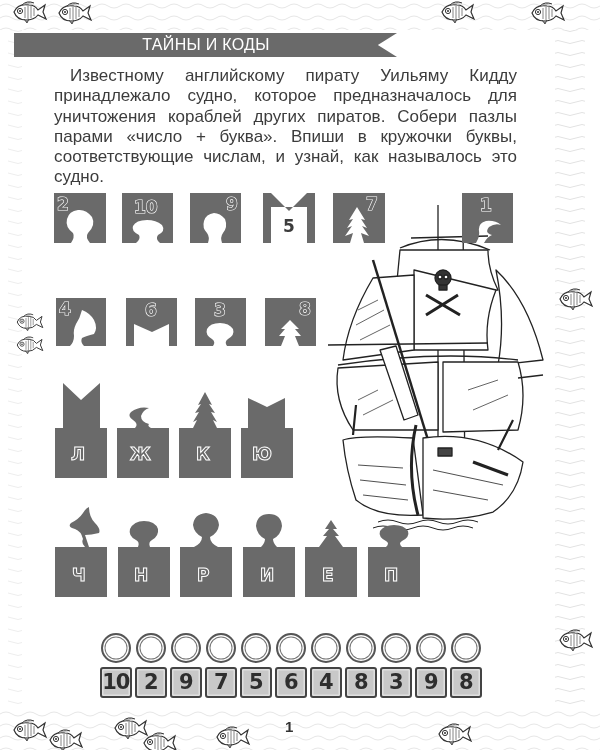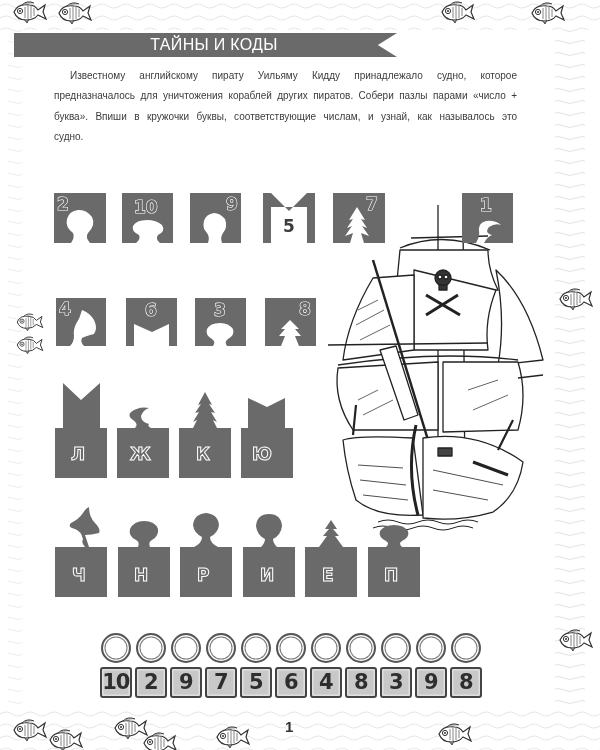--- a/index.html
+++ b/index.html
@@ -12,25 +12,25 @@
     .waves { position: absolute; left: 0; top: 0; width: 600px; height: 750px; z-index: 0; }
     .fish { position: absolute; z-index: 1; }
     .title-banner {
       position: absolute; left: 14px; top: 33px; width: 383px; height: 24px;
       background: #6a6a6a; z-index: 2;
       clip-path: polygon(0 0, 100% 0, 95% 50%, 100% 100%, 0 100%);
     }
     .title-text {
       position: absolute; left: 0; top: 0; width: 380px; text-align: center;
       line-height: 24px; font-size: 16px; color: #ffffff; letter-spacing: 0.3px;
-      font-weight: normal; padding-left: 10px;
+      font-weight: normal; padding-left: 2px;
     }
     .intro {
       position: absolute; left: 54px; top: 66px; width: 463px; z-index: 2;
-      font-size: 10px; line-height: 20.3px; color: #3c3c3c;
+      font-size: 17px; line-height: 20.3px; color: #3c3c3c;
       text-align: justify; word-spacing: 2px; text-indent: 16px;
     }
     .piece { position: absolute; z-index: 3; }
     .piece svg { display: block; overflow: visible; }
     .num-outline {
       font-family: "DejaVu Sans", sans-serif; font-weight: bold; font-size: 17px;
       fill: #6a6a6a; stroke: #ffffff; stroke-width: 1.2px; paint-order: stroke;
     }
     .num-dark {
       font-family: "DejaVu Sans", sans-serif; font-weight: bold; font-size: 17px; fill: #3c3c3c;

